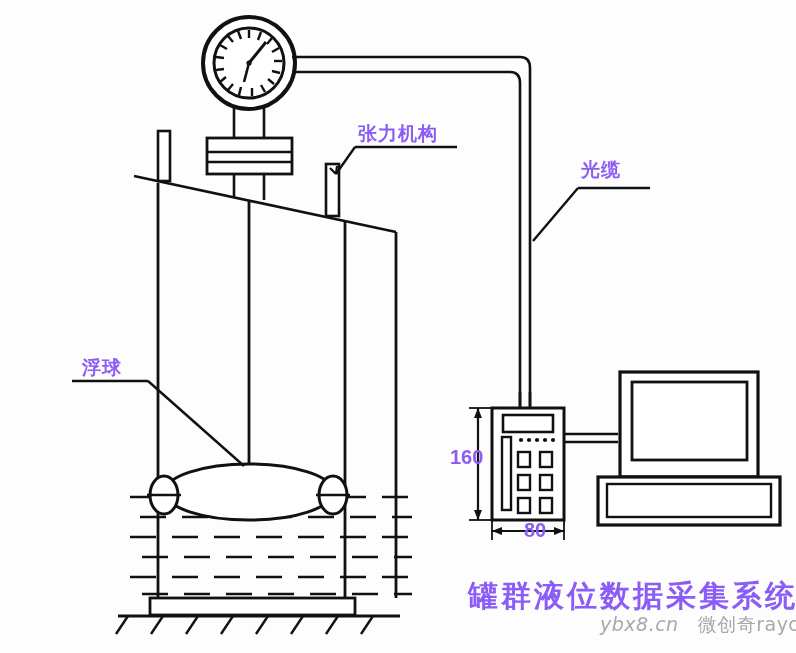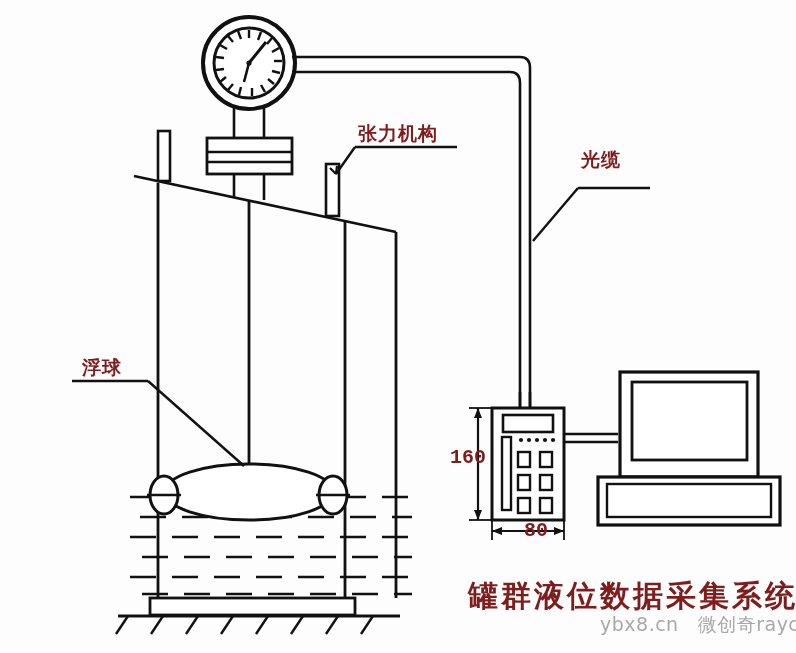--- a/index.html
+++ b/index.html
@@ -21,53 +21,53 @@
   #diagram {
     position: absolute;
     left: 0;
     top: 0;
     width: 796px;
     height: 653px;
   }
   .lbl {
     position: absolute;
     font-weight: bold;
-    color: #7f1d1d;
+    color: #8b5cf6;
     white-space: nowrap;
     letter-spacing: 1px;
   }
   .lbl-cn {
     font-family: "DejaVu Sans", "Liberation Sans", sans-serif;
     font-size: 19px;
   }
   .lbl-dim {
-    font-family: Liberation Mono, monospace;
+    font-family: Liberation Sans, sans-serif;
     font-size: 20px;
     font-weight: bold;
     letter-spacing: 0px;
   }
   #label-tension  { left: 358px; top: 121px; }
-  #label-cable    { left: 581px; top: 147px; }
+  #label-cable    { left: 581px; top: 157px; }
   #label-float    { left:  82px; top: 355px; }
   #label-caption  { left: 468px; top: 576px; font-size: 30px; letter-spacing: 3px; }
   #label-dim-h    { left: 450px; top: 446px; }
   #label-dim-w    { left: 524px; top: 519px; }
 
   #watermark {
     position: absolute;
     left: 600px;
     top: 612px;
     font-size: 19px;
     color: #9a9a9a;
     font-family: "DejaVu Sans", "Liberation Sans", sans-serif;
     letter-spacing: 0.5px;
     opacity: 0.85;
     white-space: nowrap;
   }
-  #watermark .wm-mark { margin-right: 19px; }
+  #watermark .wm-mark { margin-right: 19px; font-style: italic; }
 </style>
 </head>
 <body>
 
 <div id="page">
 
   <svg id="diagram" viewBox="0 0 796 653">
 
     <g>
 

